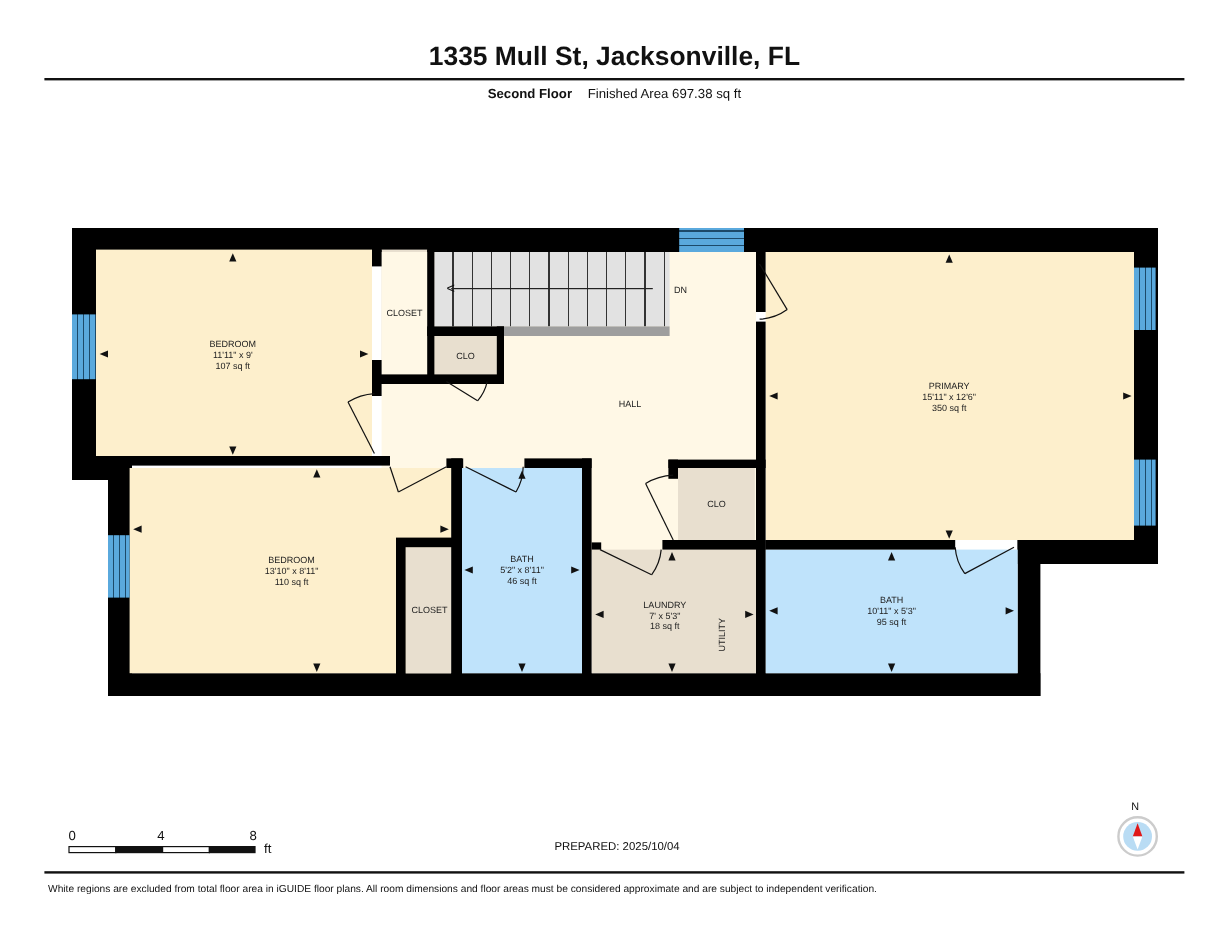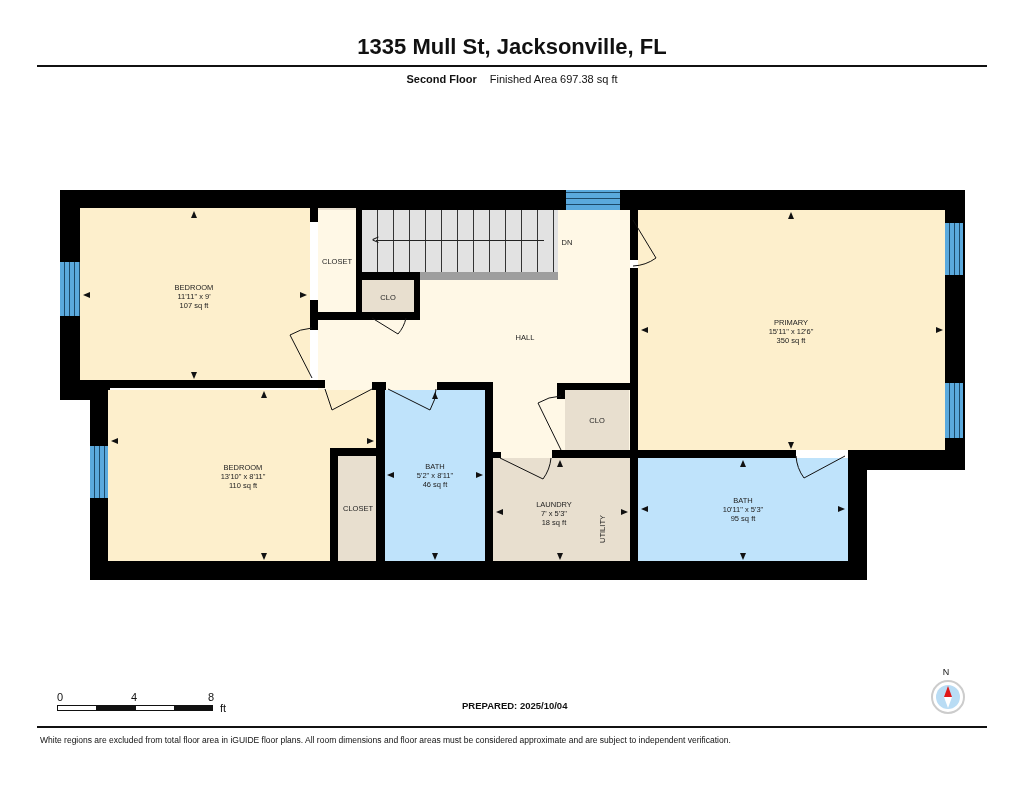--- a/index.html
+++ b/index.html
@@ -18,21 +18,21 @@
   .win.h { background:repeating-linear-gradient(0deg,#5aa9dd 0 5px,#1c4a6a 5px 6px); }
   .arrow { position:absolute; width:0; height:0; }
   .au { border-left:3px solid transparent; border-right:3px solid transparent; border-bottom:7px solid #111; }
   .ad { border-left:3px solid transparent; border-right:3px solid transparent; border-top:7px solid #111; }
   .al { border-top:3px solid transparent; border-bottom:3px solid transparent; border-right:7px solid #111; }
   .ar { border-top:3px solid transparent; border-bottom:3px solid transparent; border-left:7px solid #111; }
   .stairs { position:absolute; background:repeating-linear-gradient(90deg,#e2e2e2 0 15px,#333 15px 16px); }
   .scale { position:absolute; left:57px; top:705px; }
   .scale-labels { position:absolute; top:-14px; font-size:11px; }
   .footer { position:absolute; left:40px; top:735px; font-size:8.5px; color:#111; }
-  .prepared { position:absolute; left:462px; top:700px; font-size:9.5px;font-weight:bold; }
+  .prepared { position:absolute; left:462px; top:700px; font-size:9.5px; }
   .compass { position:absolute; left:931px; top:680px; width:30px; height:30px; border:2px solid #ccc; border-radius:50%; background:#fff; }
   .compass-inner { position:absolute; left:3px; top:3px; width:24px; height:24px; border-radius:50%; background:#b9dcf4; }
   .compass-n { position:absolute; left:938px; top:667px; font-size:9px; width:16px; text-align:center; }
 </style>
 </head>
 <body>
 
 <div class="title">1335 Mull St, Jacksonville, FL</div>
 <div class="rule" style="top:65px;"></div>
 <div class="subtitle">

